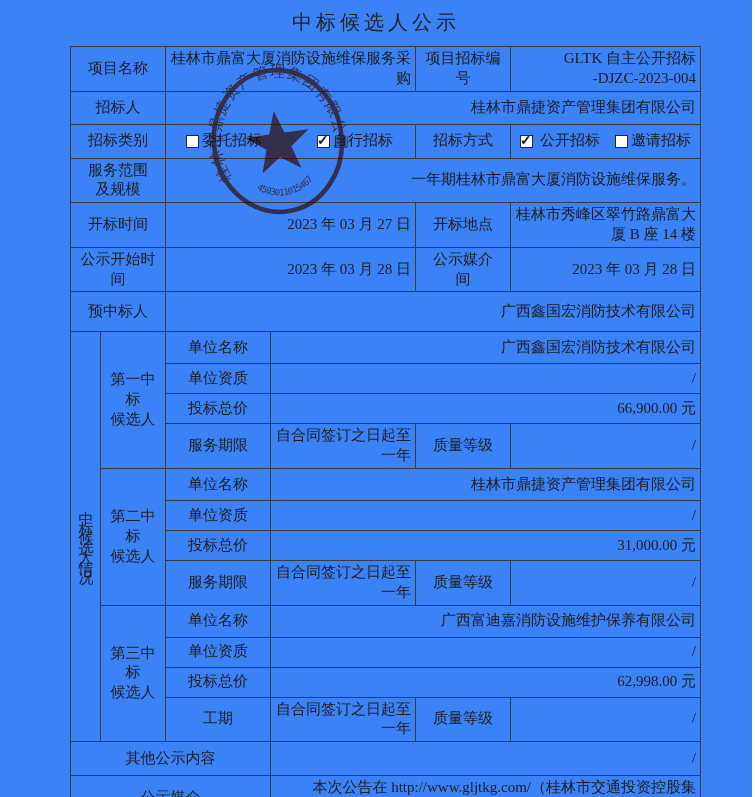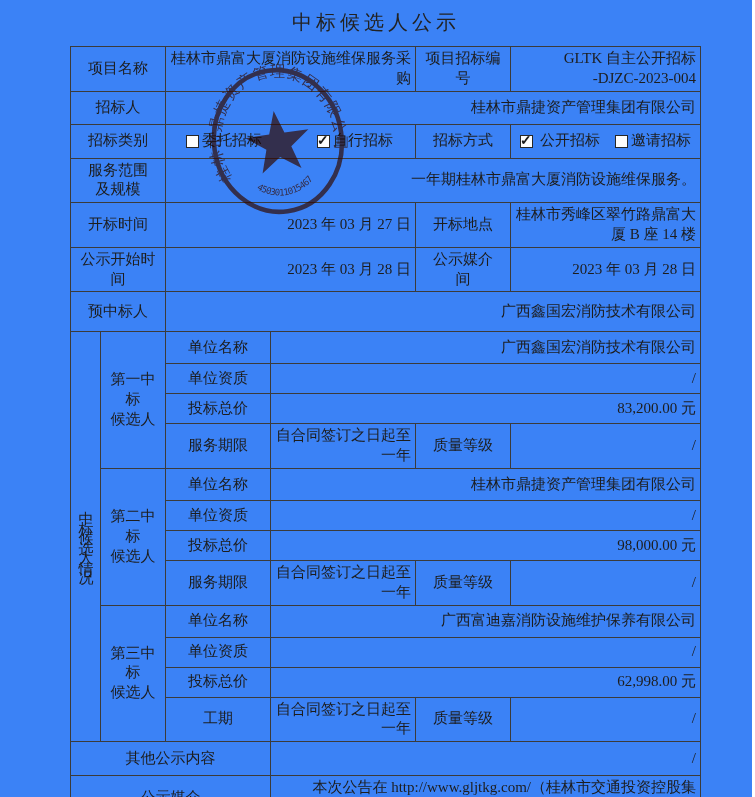--- a/index.html
+++ b/index.html
@@ -149,21 +149,21 @@
 候选人</td>
       <td class="lab">单位名称</td>
       <td class="val" colspan="3">广西鑫国宏消防技术有限公司</td>
     </tr>
     <tr style="height:30px">
       <td class="lab">单位资质</td>
       <td class="val" colspan="3">/</td>
     </tr>
     <tr style="height:30px">
       <td class="lab">投标总价</td>
-      <td class="val" colspan="3">83,200.00 元</td>
+      <td class="val" colspan="3">66,900.00 元</td>
     </tr>
     <tr style="height:40px">
       <td class="lab">服务期限</td>
       <td class="val pre">自合同签订之日起至
 一年</td>
       <td class="lab">质量等级</td>
       <td class="val">/</td>
     </tr>
 
     <tr style="height:32px">
@@ -172,21 +172,21 @@
 候选人</td>
       <td class="lab">单位名称</td>
       <td class="val" colspan="3">桂林市鼎捷资产管理集团有限公司</td>
     </tr>
     <tr style="height:30px">
       <td class="lab">单位资质</td>
       <td class="val" colspan="3">/</td>
     </tr>
     <tr style="height:30px">
       <td class="lab">投标总价</td>
-      <td class="val" colspan="3">98,000.00 元</td>
+      <td class="val" colspan="3">31,000.00 元</td>
     </tr>
     <tr style="height:40px">
       <td class="lab">服务期限</td>
       <td class="val pre">自合同签订之日起至
 一年</td>
       <td class="lab">质量等级</td>
       <td class="val">/</td>
     </tr>
 
     <tr style="height:32px">

